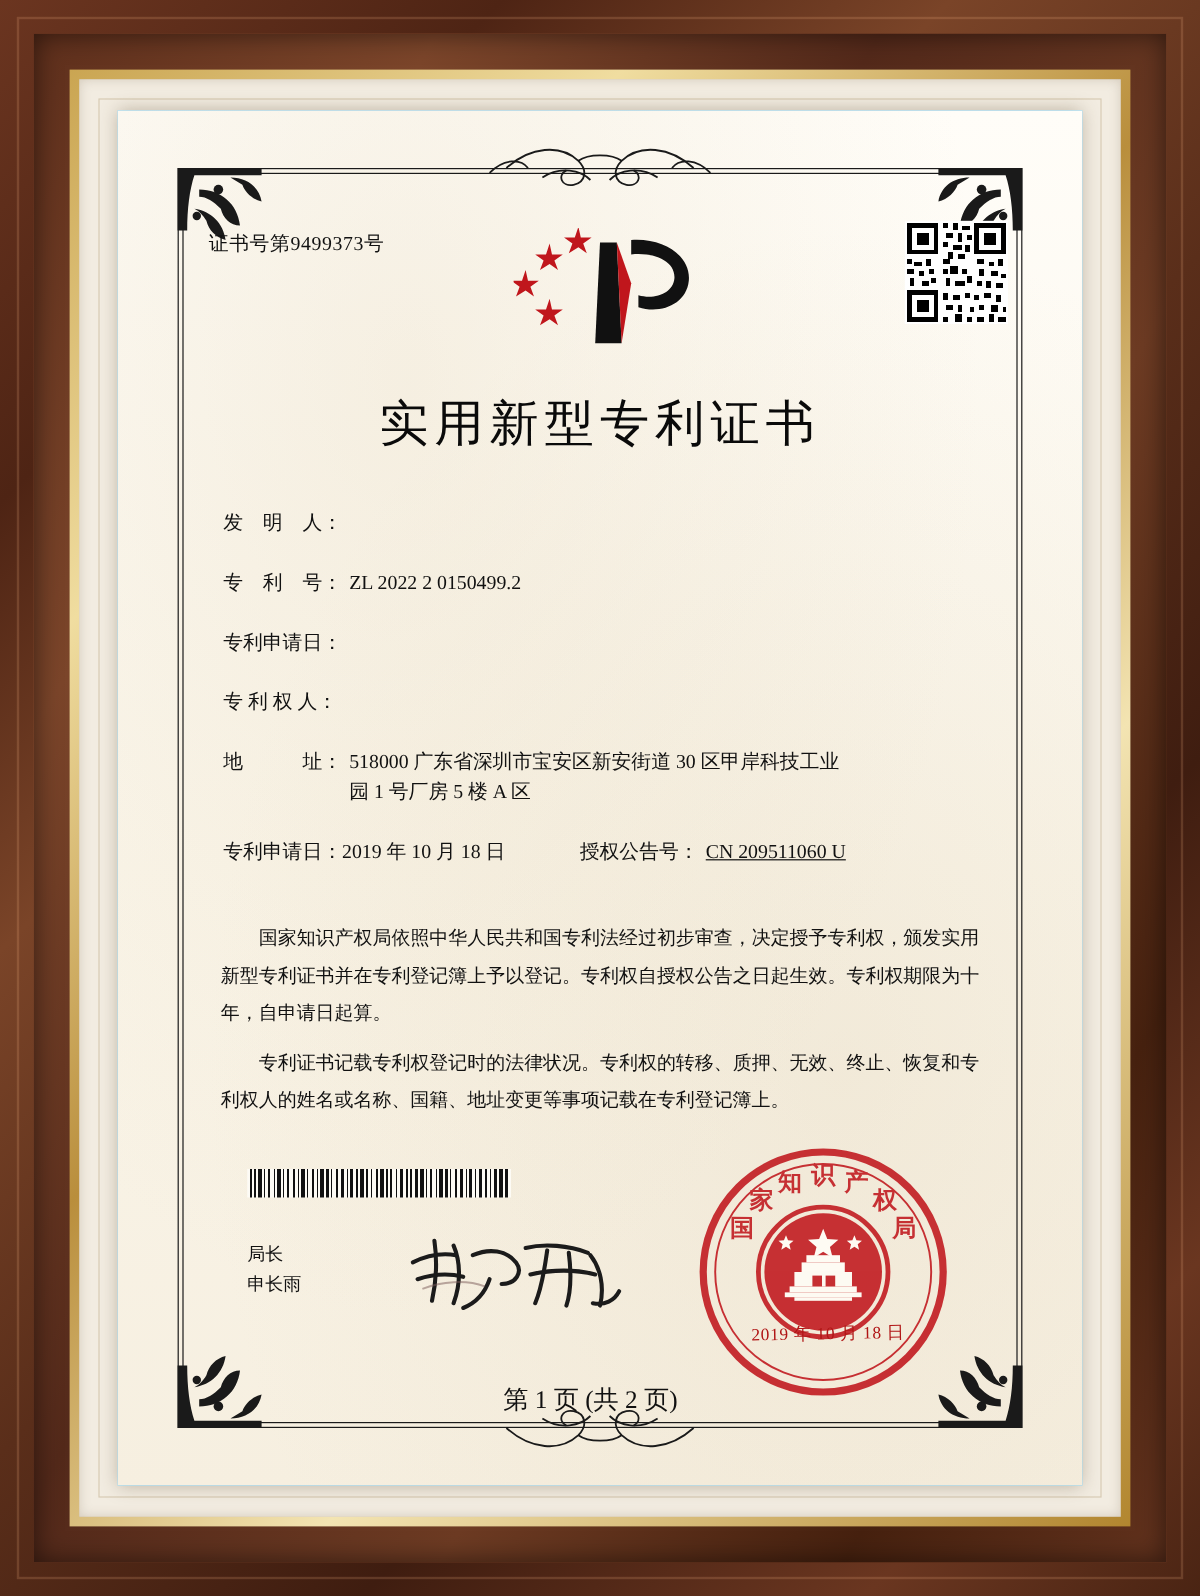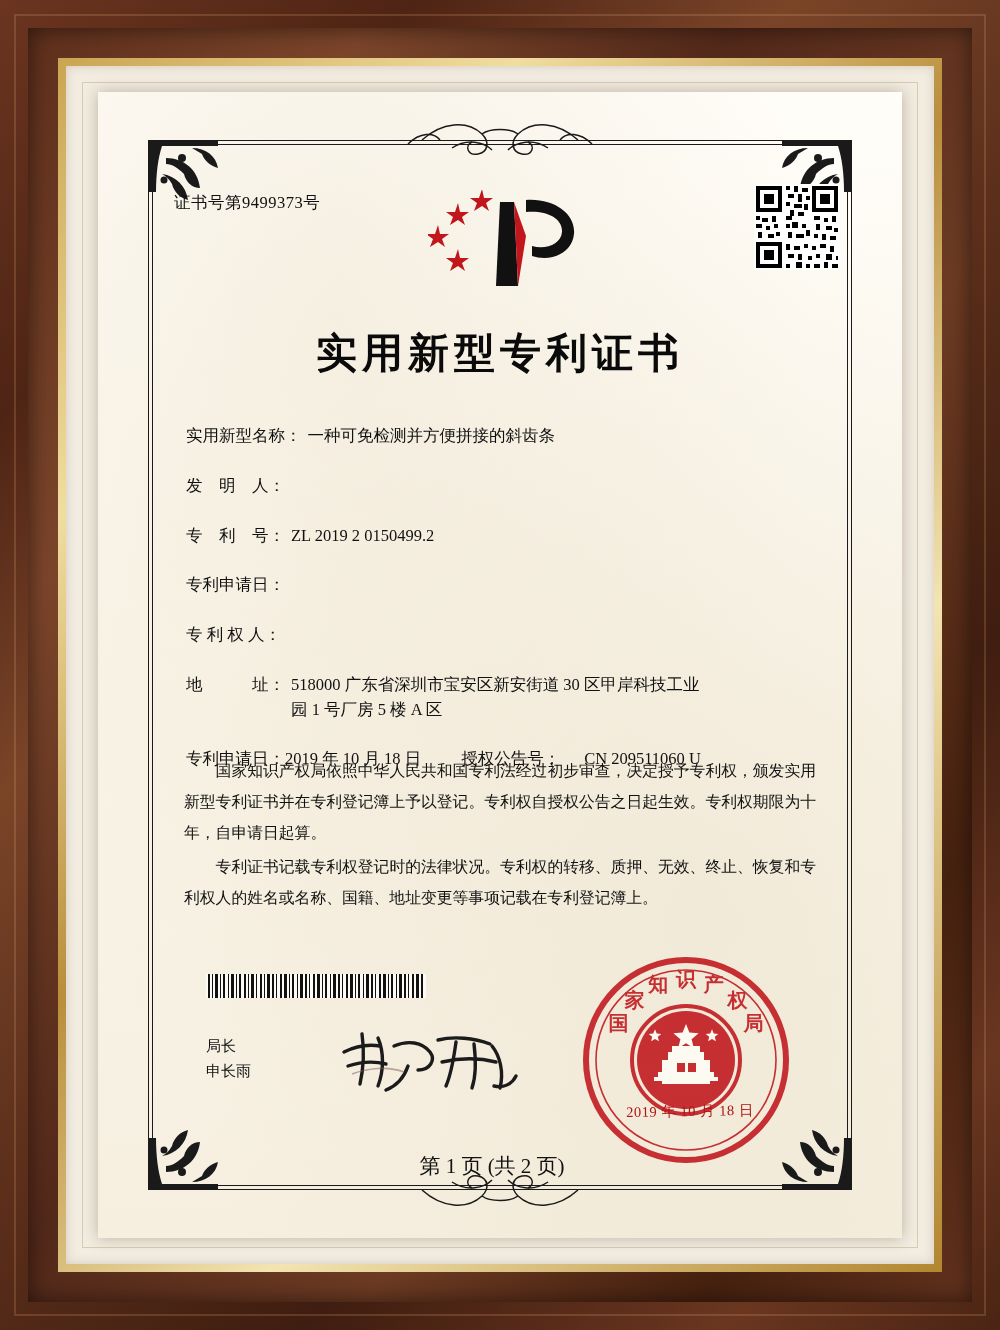--- a/index.html
+++ b/index.html
@@ -119,21 +119,21 @@
     position: absolute;
     right: 62px; top: 92px;
     width: 86px; height: 86px;
     background: #fff;
   }
   .title {
     position: absolute;
     left: 0; right: 0; top: 234px;
     text-align: center;
     font-size: 41px;
-    font-weight: bold;
+    font-weight: normal;
     letter-spacing: 5px;
     color: #0a0a0a;
     font-family: "DejaVu Serif", "Liberation Serif", serif;
   }
 
   .fields {
     position: absolute;
     left: 88px; top: 332px;
     width: 640px;
   }
@@ -147,39 +147,39 @@
   }
   .field-label {
     white-space: pre;
     flex: 0 0 auto;
   }
   .field-value {
     margin-left: 6px;
     flex: 1 1 auto;
   }
   .field-row.two-col .field-second-label {
-    margin-left: 40px;
+    margin-left: 62px;
     white-space: pre;
   }
-  .field-row.two-col .field-second-value { margin-left: 24px; }
+  .field-row.two-col .field-second-value { margin-left: 6px; text-decoration: underline; }
   .addr-line2 {
     margin-left: 0;
   }
 
   .paragraphs {
     position: absolute;
     left: 86px; top: 664px;
     width: 632px;
     font-size: 15.8px;
     line-height: 1.95;
     color: #111;
     text-align: justify;
   }
   .paragraphs p {
-    margin: 0 0 4px 0;
+    margin: 12px 0 4px 0;
     text-indent: 2em;
   }
 
   .barcode {
     position: absolute;
     left: 108px; top: 882px;
     width: 220px; height: 24px;
   }
   .sign-label {
     position: absolute;
@@ -369,32 +369,28 @@
             <rect x="35" y="39" width="2" height="3"></rect>
             <rect x="39" y="40" width="3" height="2"></rect>
         </g>
       </svg>
     </div>
 
     <div class="title">实用新型专利证书</div>
 
     <div class="fields">
 
-      <div class="field-row">
-        <span class="field-label">实用新型名称：</span>
-        <span class="field-value">一种可免检测并方便拼接的斜齿条</span>
-      </div>
 
       <div class="field-row">
         <span class="field-label">发　明　人：</span>
       </div>
 
       <div class="field-row">
         <span class="field-label">专　利　号：</span>
-        <span class="field-value">ZL 2019 2 0150499.2</span>
+        <span class="field-value">ZL 2022 2 0150499.2</span>
       </div>
 
       <div class="field-row">
         <span class="field-label">专利申请日：</span>
       </div>
 
       <div class="field-row">
         <span class="field-label">专 利 权 人：</span>
       </div>
 

